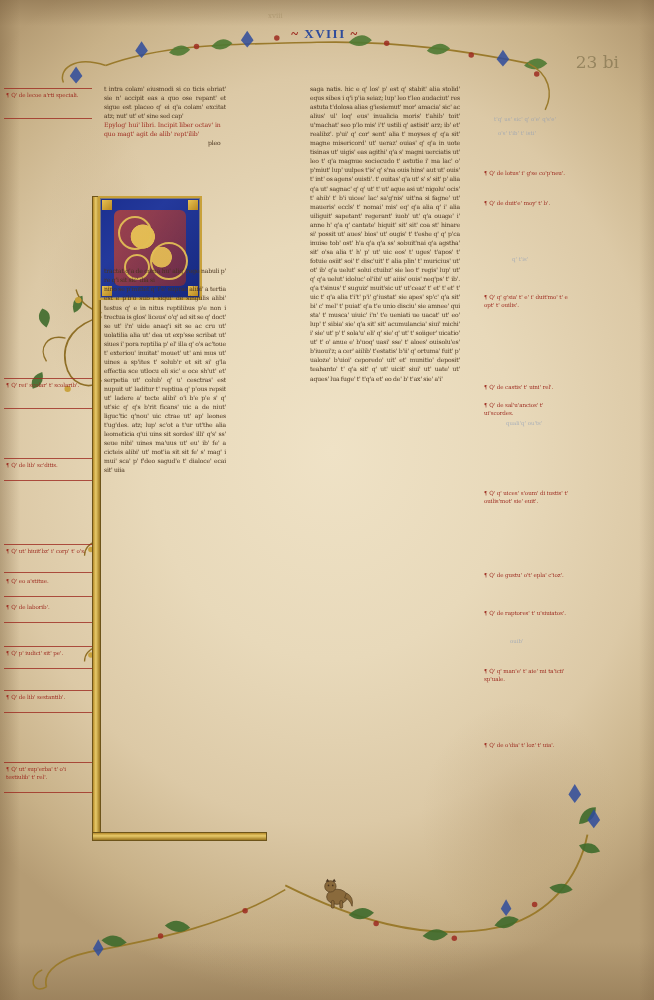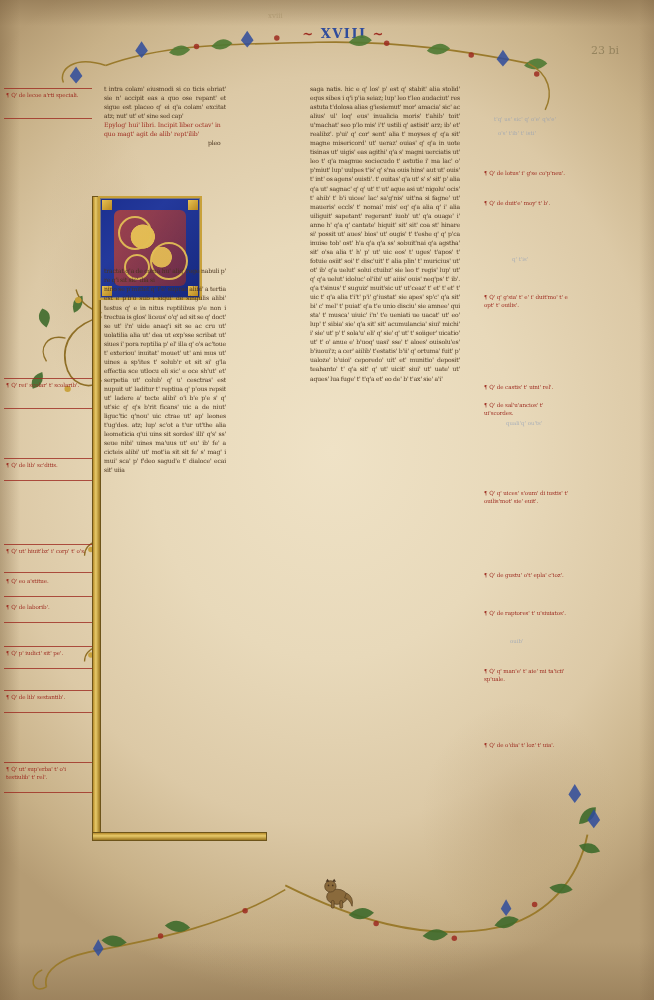--- a/index.html
+++ b/index.html
@@ -121,42 +121,43 @@
     line-height: 7.4px;
     opacity: .6;
   }
 
   
   .folio-header {
     position: absolute;
     top: 26px;
     left: 265px;
     width: 120px;
-    text-align: right;
+    text-align: center;
     color: #2f4c9c;
     font-size: 13px;
     font-weight: bold;
     letter-spacing: 1.5px;
+    font-family: Liberation Serif, serif;
   }
   .folio-header .red-flourish {
     color: #9d2b20;
     font-size: 13px;
   }
   .header-faint {
     position: absolute;
     top: 12px; left: 268px;
     color: #a08a62;
     font-size: 7px;
     opacity: .55;
   }
   .folio-number {
     position: absolute;
-    top: 44px; right: 72px;
+    top: 52px; right: 72px;
     color: #8a7a55;
-    font-size: 11px;
+    font-size: 17px;
     font-family: "DejaVu Serif", serif;
     opacity: .8;
   }
 
   
   .initial {
     position: absolute;
     left: 98px;
     top: 196px;
     width: 104px;

